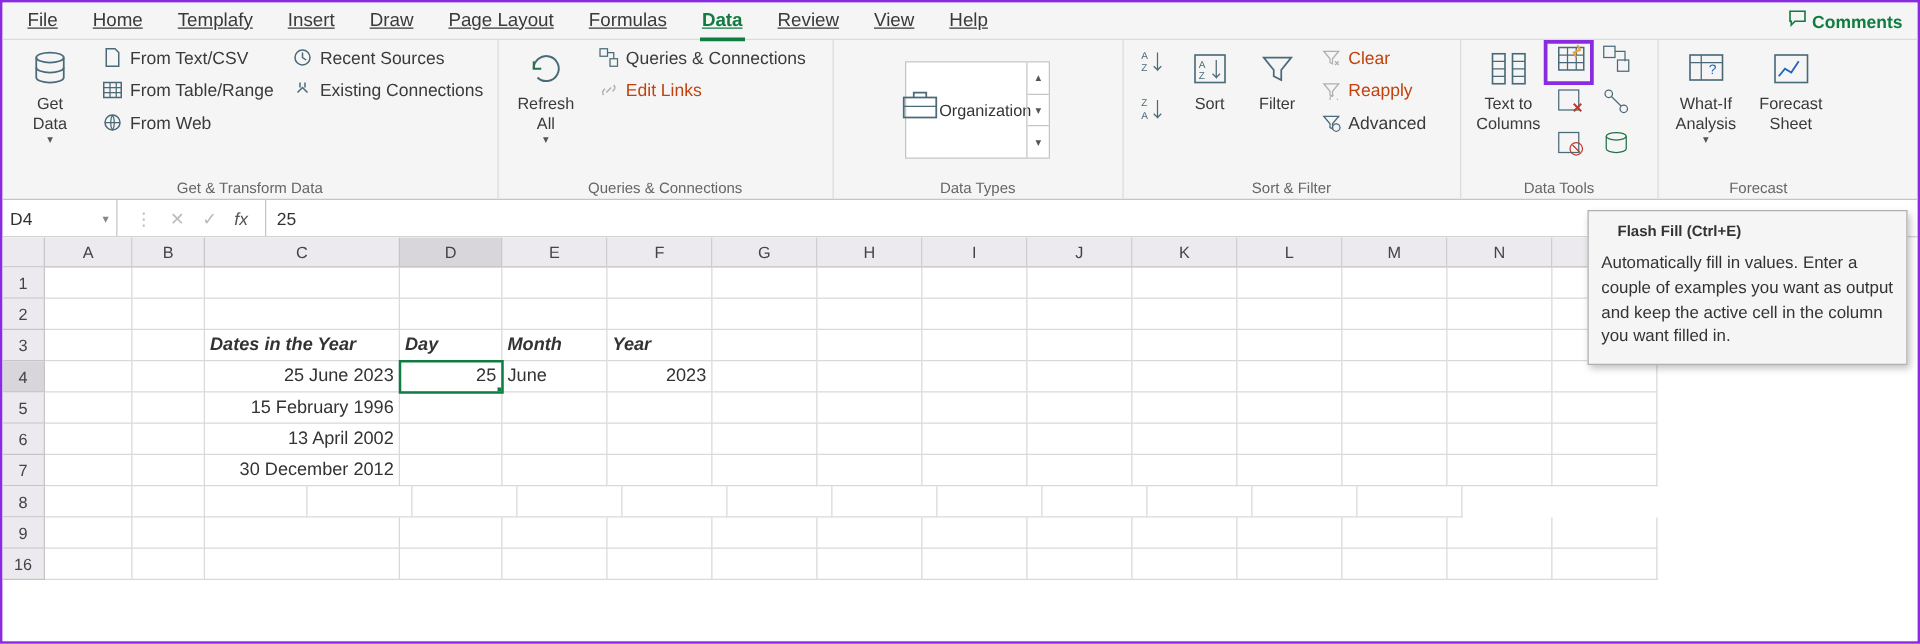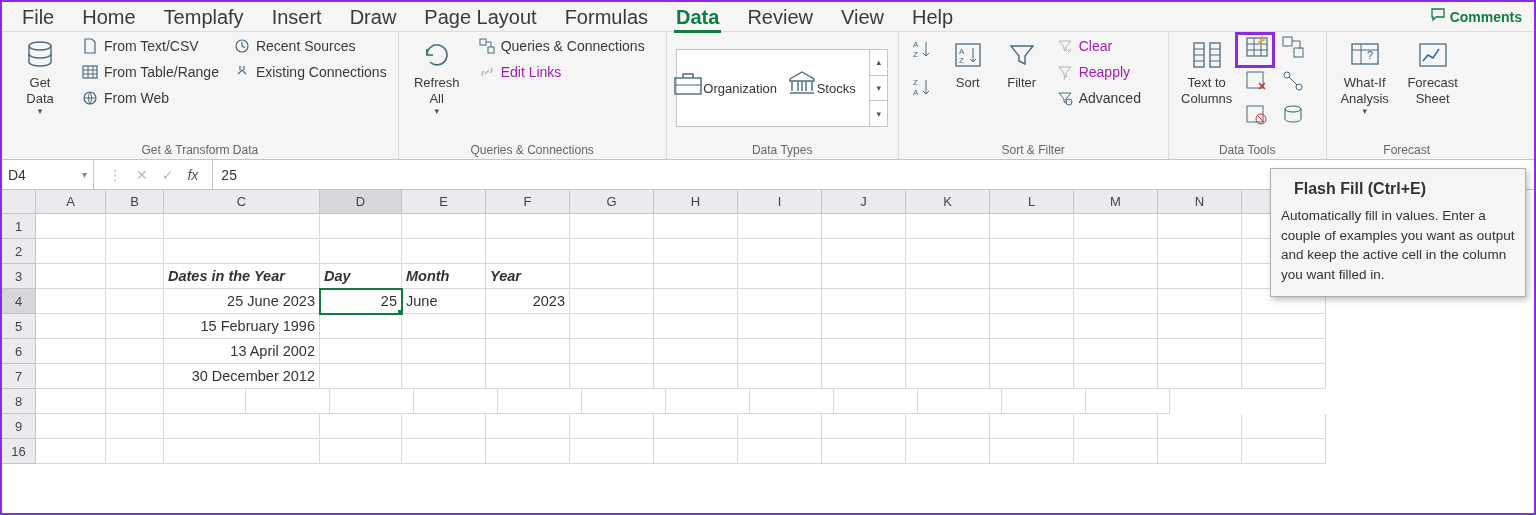--- a/index.html
+++ b/index.html
@@ -21,23 +21,24 @@
     align-items: center;
     height: 30px;
     background: #f5f5f5;
     border-bottom: 1px solid #dcdcdc;
     padding: 0 6px;
     position: relative;
   }
   .tab {
     padding: 0 14px;
     line-height: 30px;
-    font-size: 20px;
+    font-size: 15px;
     color: #3a3a3a;
     cursor: pointer;
+    text-decoration: underline;
   }
   .tab.active {
     color: #107c41;
     font-weight: 600;
     position: relative;
   }
   .tab.active::after {
     content: "";
     position: absolute;
     left: 12px;
@@ -106,21 +107,21 @@
   }
   .med-btn {
     display: flex;
     align-items: center;
     gap: 5px;
     padding: 2px 3px;
     font-size: 14px;
     color: #3a3a3a;
     cursor: pointer;
   }
-  .med-btn.disabled { color: #a21caf; }
+  .med-btn.disabled { color: #c2410c; }
   .med-btn .icon-sm, .big-btn .icon-sm {
     width: 18px; height: 18px;
     display: inline-flex; align-items: center; justify-content: center;
   }
   .vstack { display: flex; flex-direction: column; gap: 4px; }
 
   .gallery {
     border: 1px solid #c5c5c5;
     background: #fff;
     display: flex;
@@ -205,21 +206,21 @@
     right: 8px;
     width: 256px;
     background: #f5f5f5;
     border: 1px solid #b0b0b0;
     box-shadow: 2px 3px 6px rgba(0,0,0,.25);
     padding: 8px 10px 12px 10px;
     font-size: 13.5px;
     line-height: 1.45;
     z-index: 50;
   }
-  .tooltip-title { font-weight: 700; margin-bottom: 6px; font-size: 16px; padding-left: 13px; }
+  .tooltip-title { font-weight: 700; margin-bottom: 6px; font-size: 12px; padding-left: 13px; }
 
   
   .sheet {
     position: absolute;
     top: 188px; 
     left: 0; right: 0; bottom: 0;
     overflow: hidden;
     background: #fff;
   }
   .col-headers {
@@ -419,30 +420,20 @@
         <div class="gallery-item">
           <span class="glyph">
             <svg width="30" height="26" viewBox="0 0 30 26">
                 <rect x="2" y="8" width="26" height="16" fill="none" stroke="#4a6a7a" stroke-width="1.4"></rect>
                 <path d="M10 8V4h10v4" fill="none" stroke="#4a6a7a" stroke-width="1.4"></path>
                 <path d="M2 15h26" stroke="#4a6a7a"></path>
               </svg>
           </span>
           <span>Organization</span>
         </div>
-        <div class="gallery-item">
-          <span class="glyph">
-            <svg width="30" height="26" viewBox="0 0 30 26">
-                <path d="M3 9 15 2l12 7v2H3z" fill="none" stroke="#4a6a7a" stroke-width="1.4"></path>
-                <path d="M5 12v9M11 12v9M15 12v9M19 12v9M25 12v9" stroke="#4a6a7a" stroke-width="1.4"></path>
-                <path d="M3 23h24" stroke="#4a6a7a" stroke-width="1.4"></path>
-              </svg>
-          </span>
-          <span>Stocks</span>
-        </div>
         <div class="gallery-spin">
           <div>▴</div>
           <div>▾</div>
           <div>▾</div>
         </div>
       </div>
     </div>
     <div class="group-label">Data Types</div>
   </div>
 

